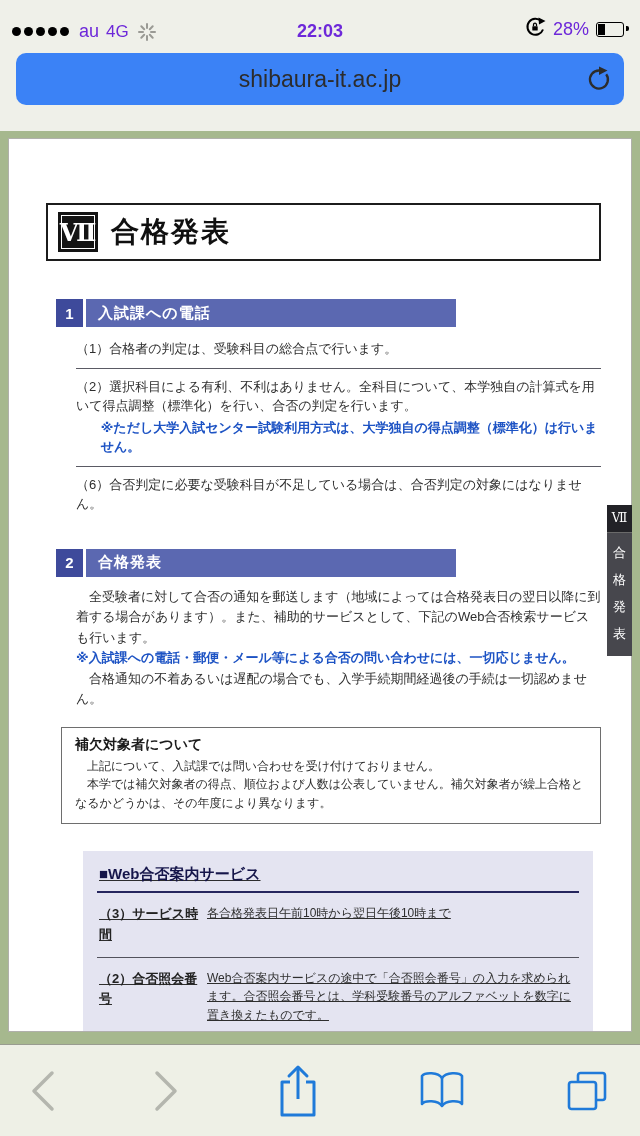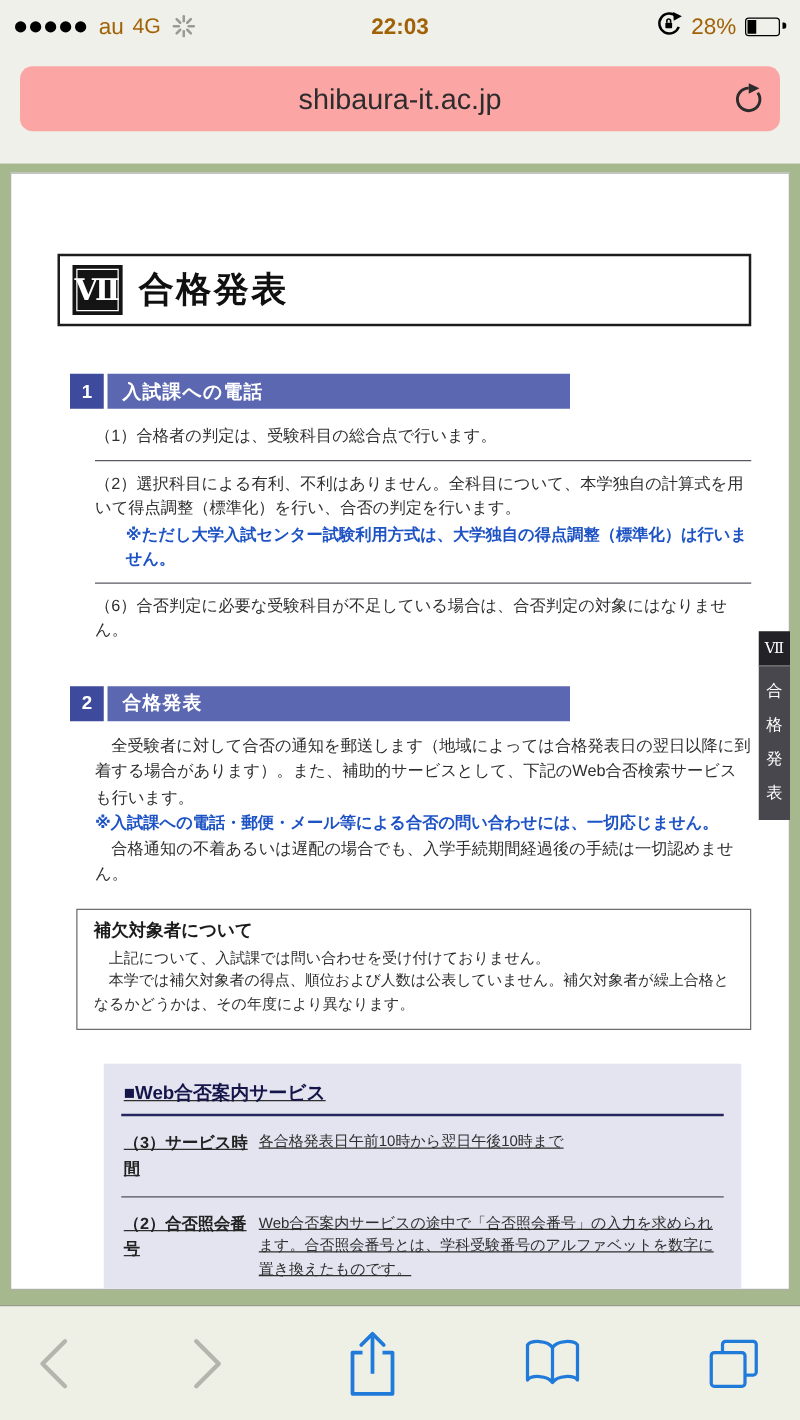--- a/index.html
+++ b/index.html
@@ -2,36 +2,36 @@
 <html><head>
 <meta charset="utf-8">
 <style>
   html,body{margin:0;padding:0;background:#444;}
   .screen{position:relative;width:640px;height:1136px;overflow:hidden;
     background:#a6b88e;font-family:"Liberation Sans","DejaVu Sans",sans-serif;
     -webkit-font-smoothing:antialiased;}
 
   
   .chrome{position:absolute;top:0;left:0;right:0;height:131px;background:#eff0e9;}
-  .status-bar{height:42px;display:flex;align-items:center;padding:0 12px;position:relative;color:#a16207;}
+  .status-bar{height:42px;display:flex;align-items:flex-end;padding:0 12px;position:relative;color:#6d28d9;}
   .sb-left{display:flex;align-items:center;gap:5px;z-index:2;}
   .dots{display:flex;align-items:center;gap:3px;margin-right:5px;}
   .dot{width:9px;height:9px;border-radius:50%;background:#000;}
   .carrier{font-size:18px;}
   .network{font-size:17px;margin-left:2px;}
   .spinner{margin-left:4px;display:flex;}
   .sb-time{position:absolute;left:0;right:0;text-align:center;font-size:18px;font-weight:bold;}
   .sb-right{margin-left:auto;display:flex;align-items:center;gap:7px;z-index:2;}
   .pct{font-size:18px;}
   .battery{position:relative;width:26px;height:13px;border:1.5px solid #000;border-radius:3px;margin-right:4px;}
   .battery .fill{position:absolute;left:1px;top:1px;bottom:1px;width:28%;background:#000;}
   .battery::after{content:"";position:absolute;right:-5.5px;top:3px;width:3px;height:5px;background:#000;border-radius:0 2px 2px 0;}
 
   .url-row{padding:11px 16px 0;}
-  .url-field{height:52px;background:#fca5a5;border-radius:10px;display:flex;align-items:center;
+  .url-field{height:52px;background:#3b82f6;border-radius:10px;display:flex;align-items:center;
     justify-content:center;position:relative;font-size:23px;color:#2c2c2c;}
   .reload-btn{position:absolute;right:12px;top:13px;width:26px;height:26px;background:none;border:none;padding:0;cursor:pointer;}
 
   
   .viewport{position:absolute;top:131px;left:0;right:0;height:913px;background:#a6b88e;}
   .page{position:absolute;left:8px;right:8px;top:7px;bottom:12px;background:#ffffff;
     border:1px solid #b0b0ab;overflow:hidden;color:#2e2e2e;}
 
   .title-box{margin:64px 30px 0 37px;border:2px solid #1c1c1c;padding:7px 10px;display:flex;align-items:center;gap:13px;}
   .chapter-num{width:40px;height:40px;background:#141414;color:#fff;display:flex;align-items:center;justify-content:center;

